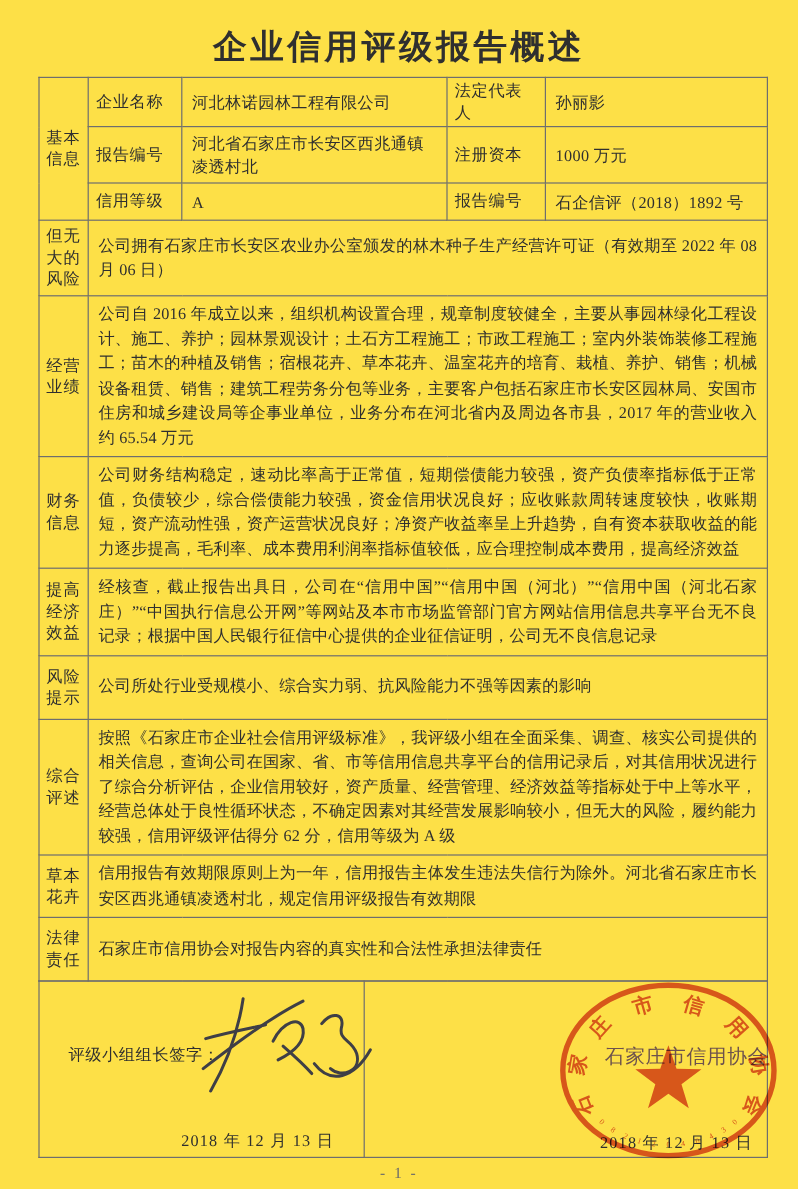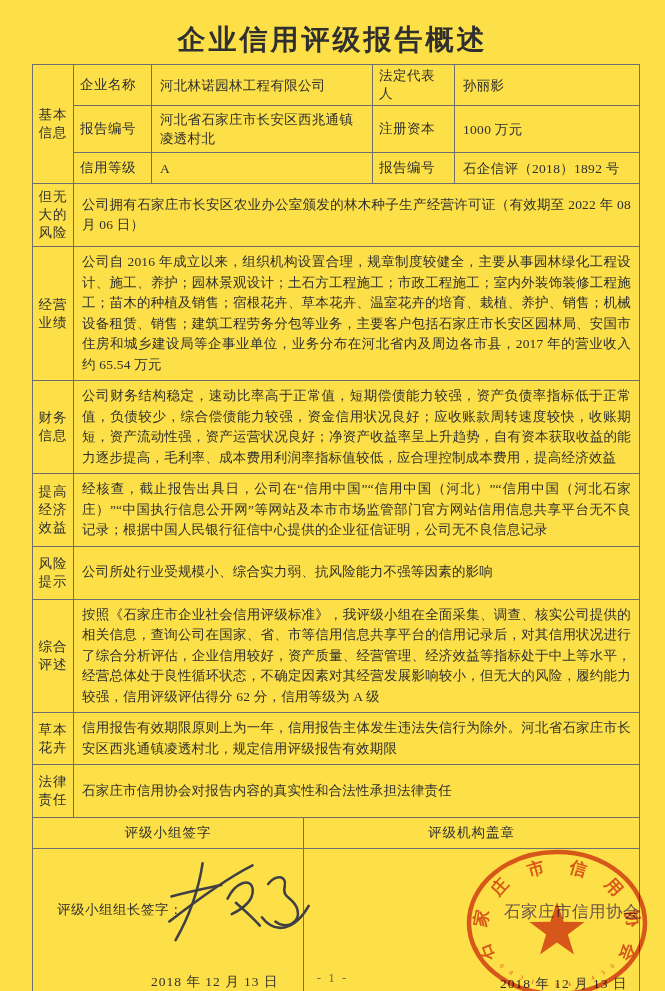--- a/index.html
+++ b/index.html
@@ -144,24 +144,20 @@
       </tr>
     </tbody>
   </table>
 
   <table class="grid sig">
     <colgroup>
         <col style="width:271px">
         <col style="width:336px">
       </colgroup>
     <tbody>
-      <tr>
-        <td class="sighead">评级小组签字</td>
-        <td class="sighead">评级机构盖章</td>
-      </tr>
       <tr>
         <td class="sigcell">
           <span class="leader-label">评级小组组长签字：</span>
           <svg class="sign-svg" viewBox="0 0 150 100">
             <path d="M8,62 C30,45 60,22 88,8"></path>
             <path d="M40,6 C37,26 30,52 14,80"></path>
             <path d="M10,38 C28,33 44,30 58,27"></path>
             <path d="M64,40 C72,24 86,20 88,30 C90,42 78,50 68,55"></path>
             <path d="M72,44 C80,51 88,58 95,66"></path>
             <path d="M103,26 C111,16 121,18 119,28 C116,40 127,38 131,50 C135,64 119,70 110,62"></path>

